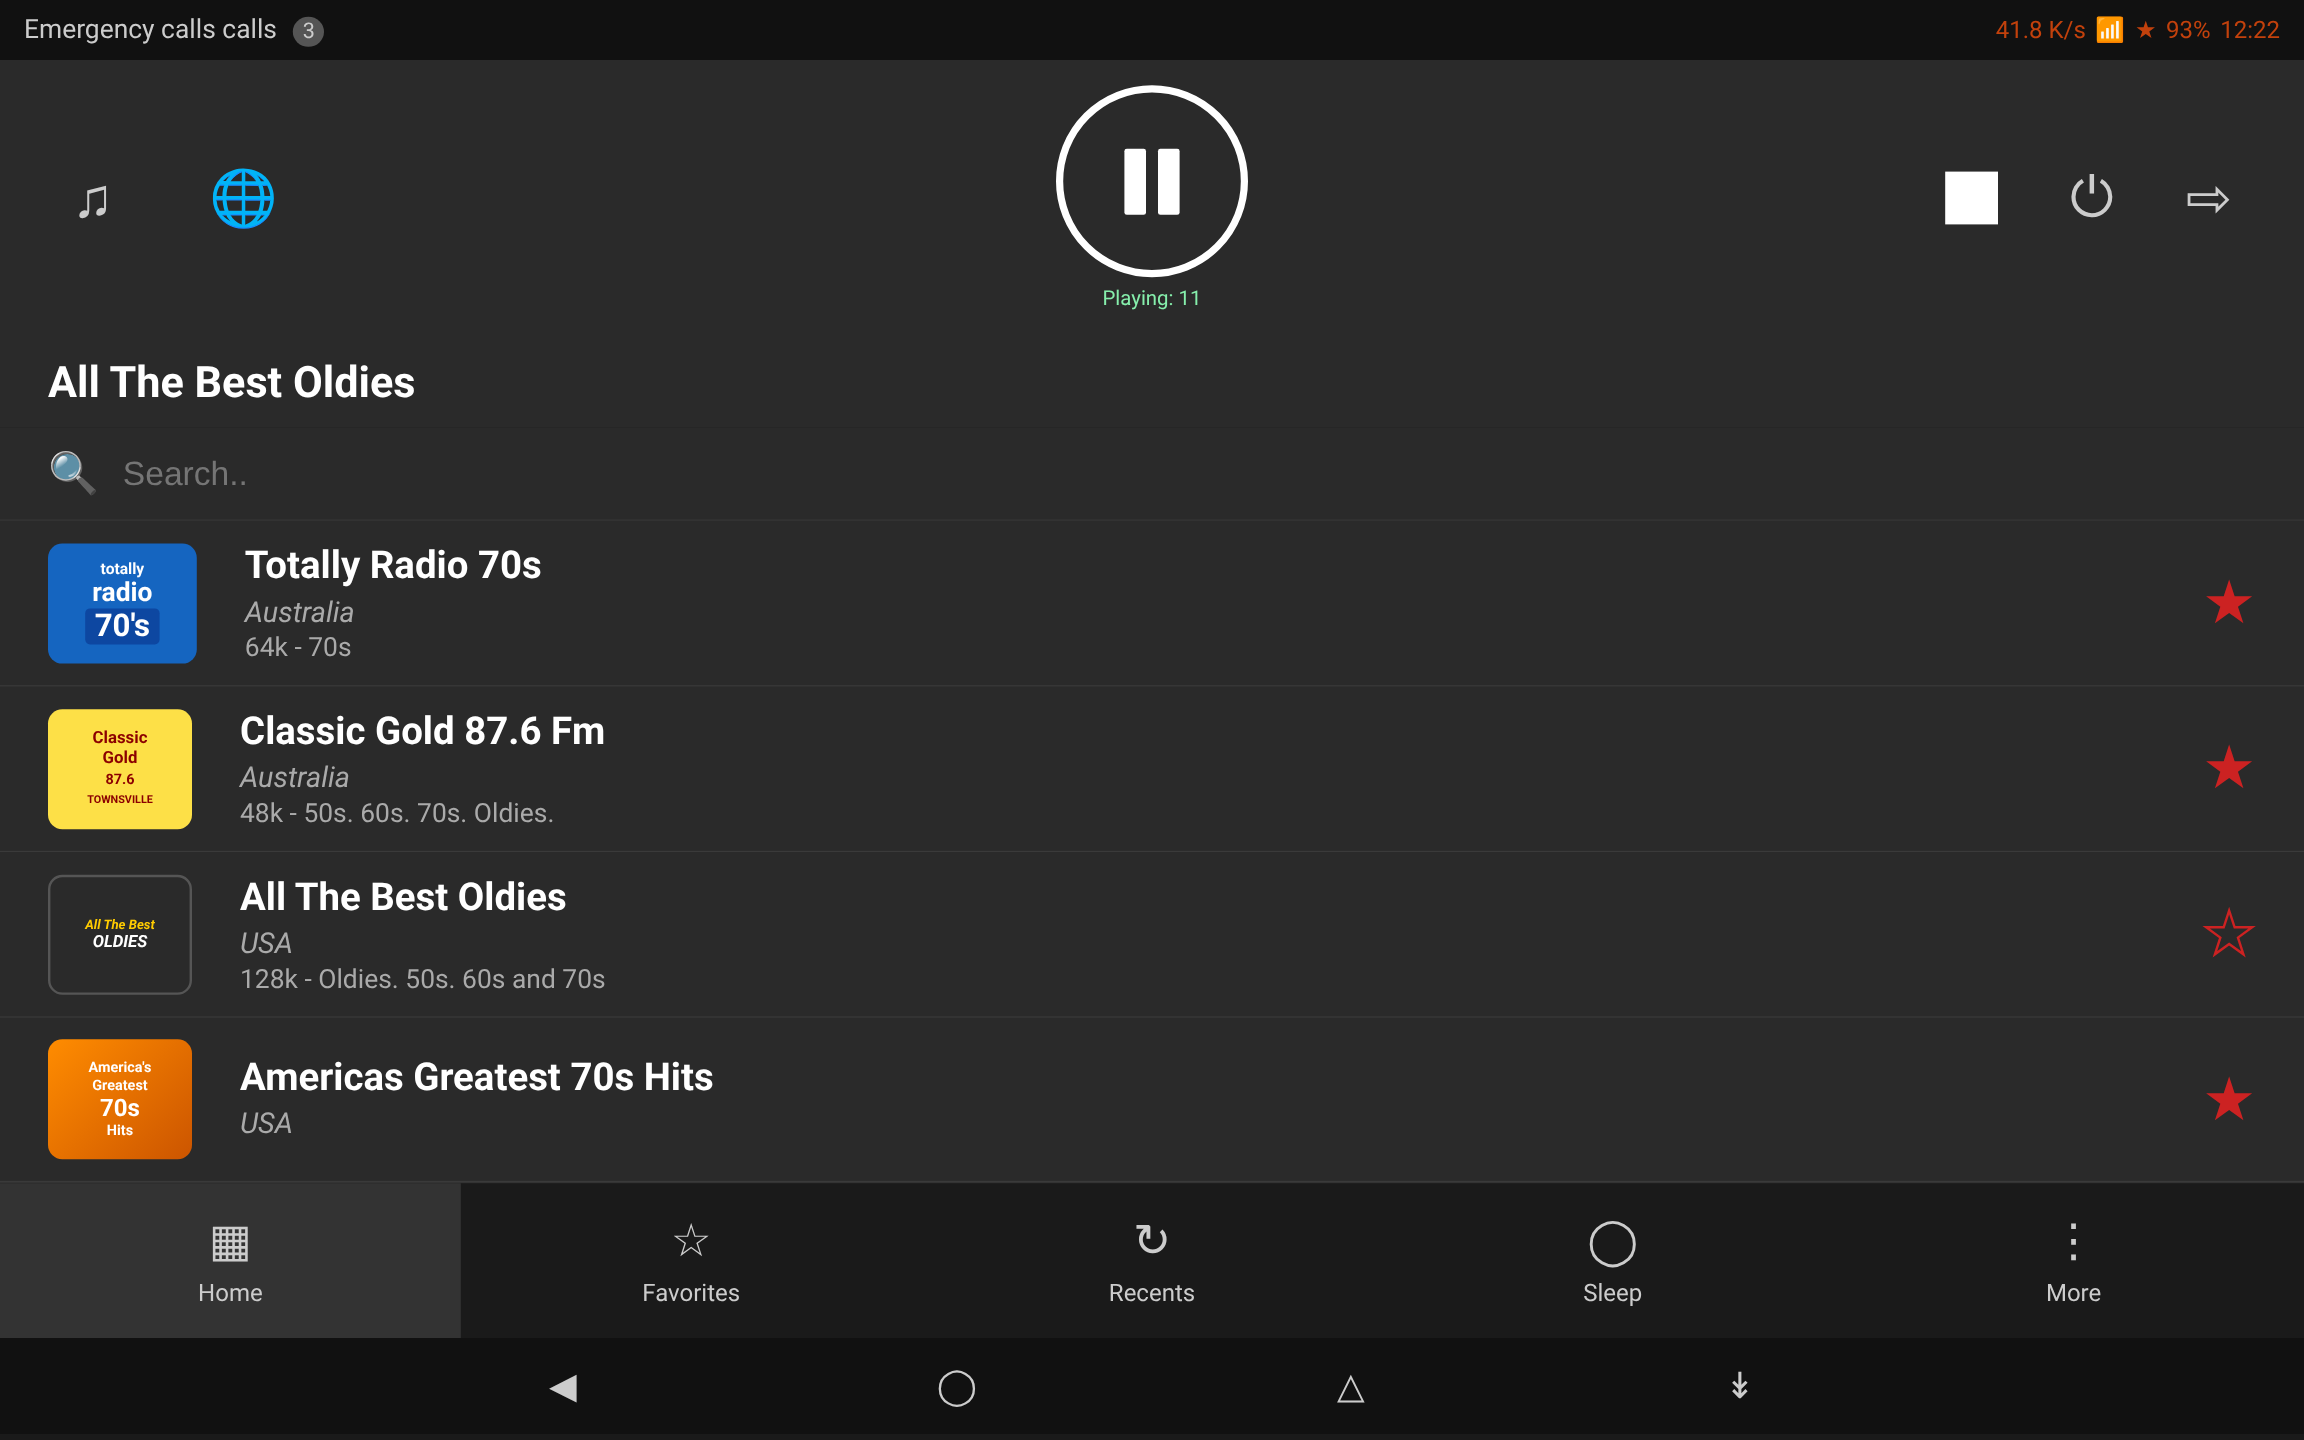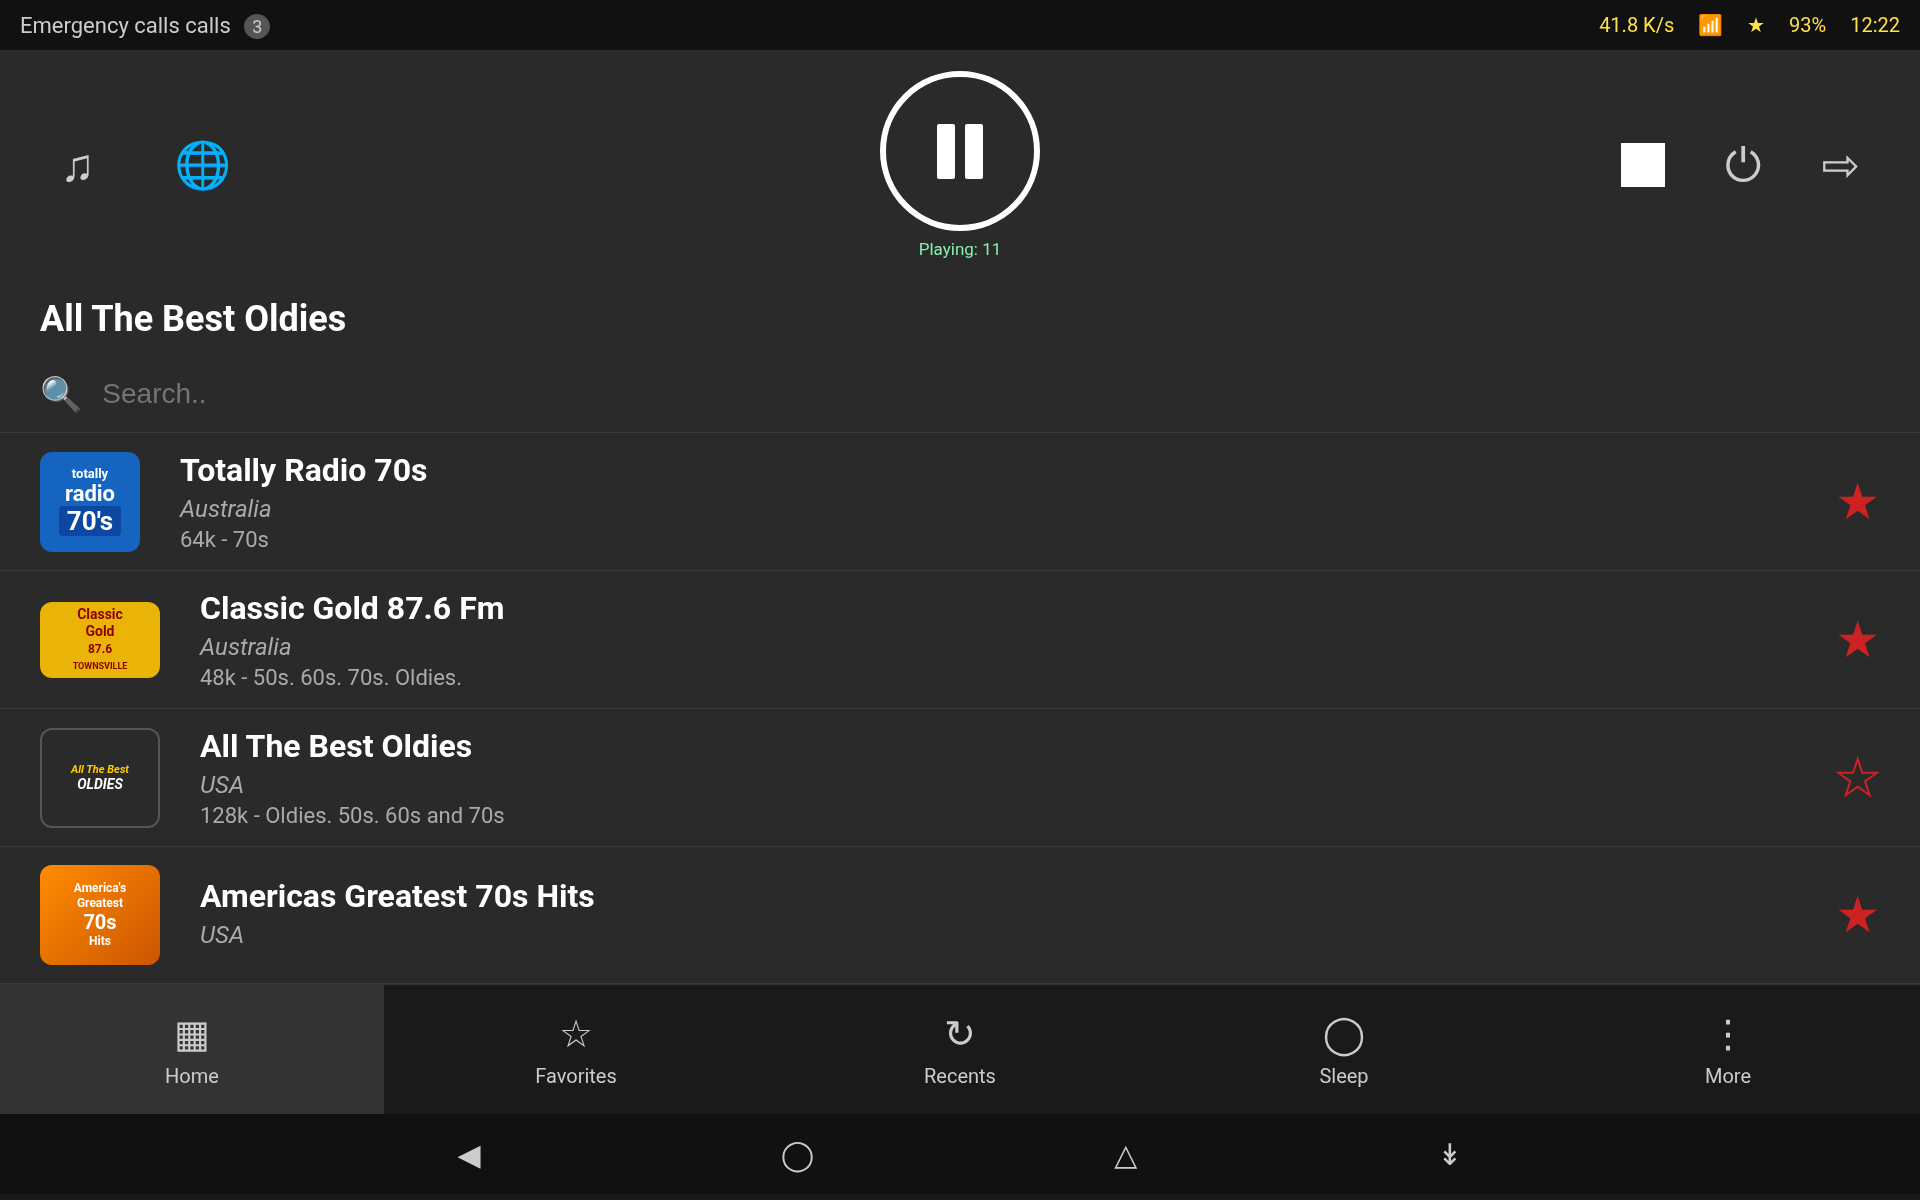--- a/index.html
+++ b/index.html
@@ -22,23 +22,23 @@
       justify-content: space-between;
       padding: 0 20px;
     }
     .status-bar-left {
       font-size: 22px;
       color: #cccccc;
     }
     .status-bar-right {
       display: flex;
       align-items: flex-end;
-      gap: 24px;
+      gap: 8px;
       font-size: 20px;
-      color: #fde047;
+      color: #c2410c;
     }
 
     
     .player-area {
       background: #2a2a2a;
       height: 230px;
       display: flex;
       flex-direction: column;
       align-items: center;
       justify-content: center;
@@ -229,21 +229,21 @@
       gap: 300px;
     }
     .sys-btn {
       font-size: 30px;
       color: #cccccc;
       cursor: pointer;
     }
 
     
     .totally-logo {
-      width: 100px;
+      width: 124px;
       height: 100px;
       background: #1565C0;
       border-radius: 12px;
       display: flex;
       flex-direction: column;
       align-items: center;
       justify-content: center;
       margin-right: 40px;
       flex-shrink: 0;
       position: relative;
@@ -264,23 +264,23 @@
       color: #fff;
       font-size: 26px;
       font-weight: bold;
       background: #0d47a1;
       padding: 0 8px;
       border-radius: 4px;
     }
 
     .classic-logo {
       width: 120px;
-      height: 76px;
+      height: 100px;
       border-radius: 12px;
-      background: #eab308;
+      background: #fde047;
       display: flex;
       flex-direction: column;
       align-items: center;
       justify-content: center;
       margin-right: 40px;
       flex-shrink: 0;
       overflow: hidden;
     }
     .classic-text {
       color: #8B0000;

